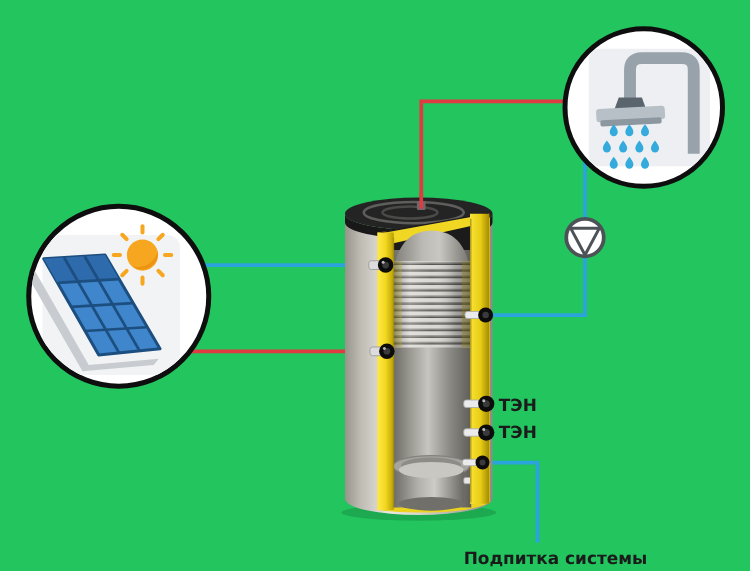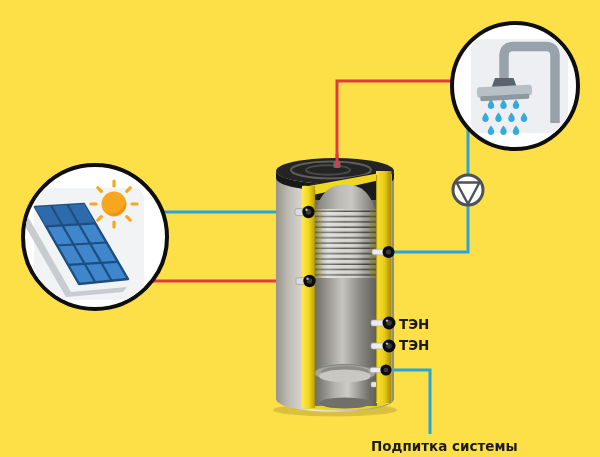--- a/index.html
+++ b/index.html
@@ -1,16 +1,16 @@
 <!DOCTYPE html>
 <html><head>
 <meta charset="utf-8">
 <style>
   html,body{margin:0;padding:0;background:#ffffff;}
-  .canvas{position:relative;width:600px;height:457px;background:#fde047;overflow:hidden;
+  .canvas{position:relative;width:600px;height:457px;background:#22c55e;overflow:hidden;
           font-family:"DejaVu Sans","Liberation Sans",sans-serif;}
   svg{display:block;}
   text.lbl{font-family:"DejaVu Sans","Liberation Sans",sans-serif;font-weight:bold;}
 </style>
 </head>
 <body>
 
 <div class="canvas">
 <svg width="600" height="457" viewBox="0 0 600 457">
   <defs>

